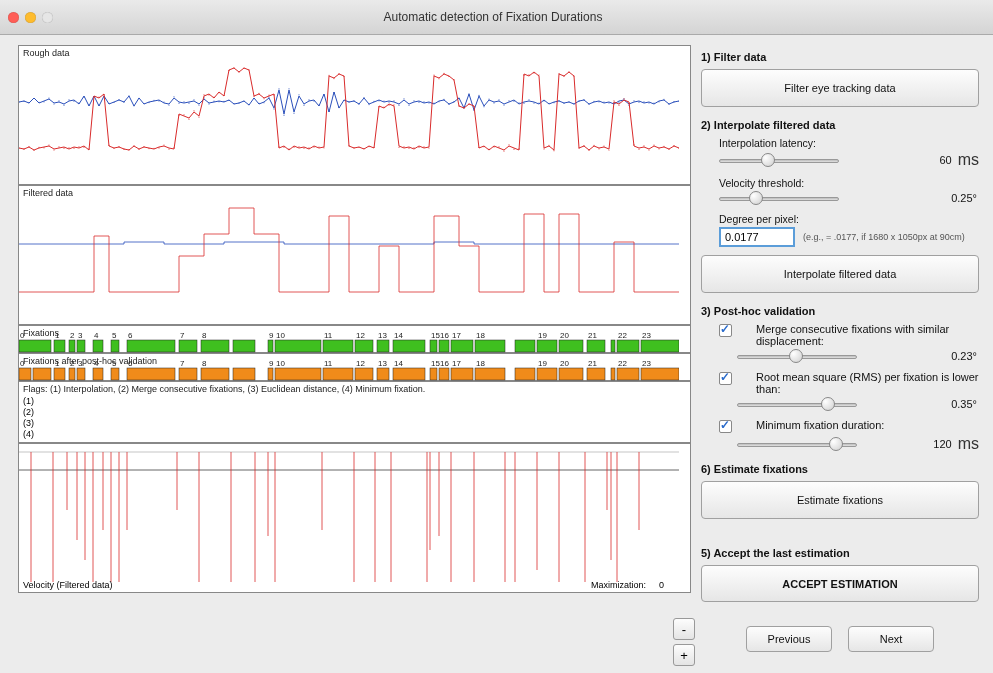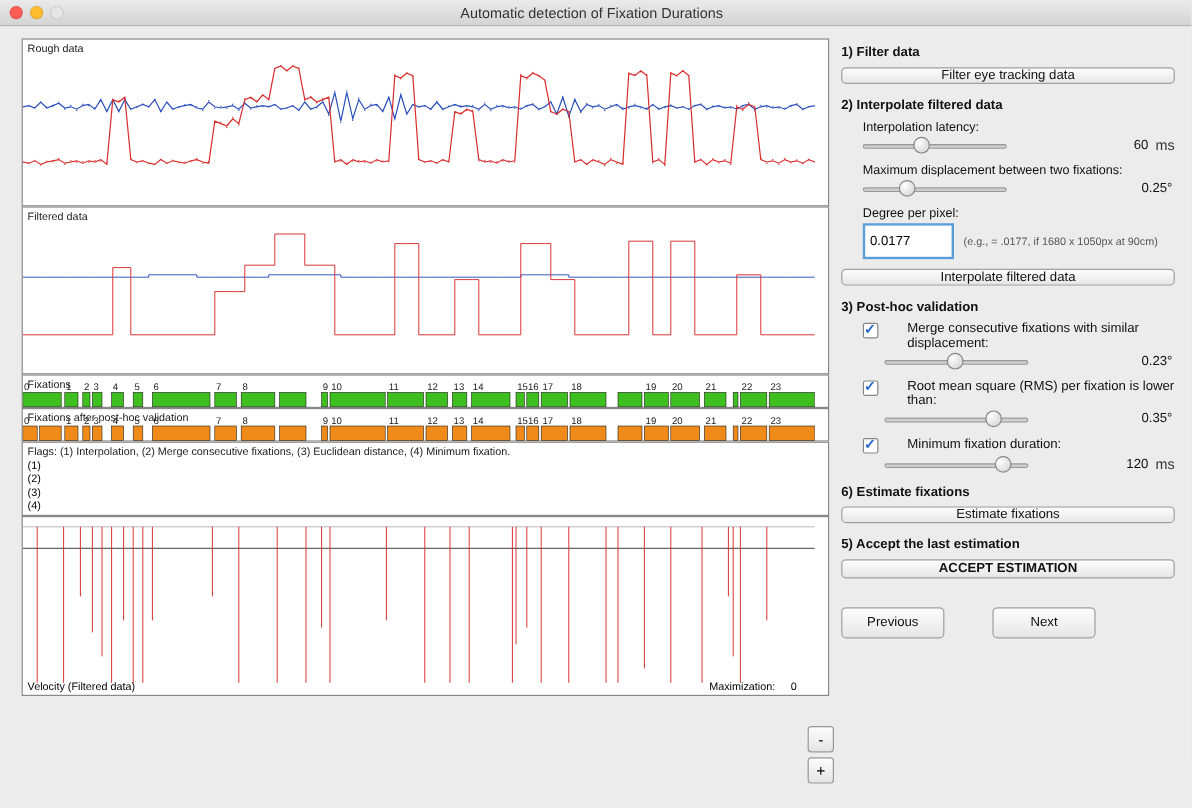--- a/index.html
+++ b/index.html
@@ -1,47 +1,47 @@
 <!DOCTYPE html>
 <html><head>
 <meta charset="utf-8">
 <style>
   * { box-sizing: border-box; font-family: "Lucida Grande", Arial, sans-serif; }
   body { margin:0; background:#e8e8e8; width:993px; height:673px; overflow:hidden; }
-  .titlebar { height:22px; background:linear-gradient(#eaeaea,#d4d4d4); border-bottom:1px solid #aaa; display:flex; align-items:center; font-size:12px; }
+  .titlebar { height:35px; background:linear-gradient(#eaeaea,#d4d4d4); border-bottom:1px solid #aaa; display:flex; align-items:center; font-size:12px; }
   .traffic { display:flex; gap:6px; padding-left:8px; }
   .dot { width:11px; height:11px; border-radius:50%; box-shadow:inset 0 0 1px rgba(0,0,0,.4); }
   .title { flex:1; text-align:center; color:#333; padding-right:60px; }
   .app { display:flex; height:calc(673px - 22px); background:#ececec; }
   .left { width:695px; padding:10px 4px 8px 18px; position:relative; }
   .right { width:298px; padding:10px 14px 8px 6px; font-size:11px; color:#111; }
   .panel { border:1px solid #888; background:#fff; position:relative; }
   .panel-label { position:absolute; top:2px; left:4px; font-size:9px; color:#222; background:transparent; }
   
   .legend { position:absolute; top:33px; left:248px; display:flex; flex-direction:column; gap:3px; }
   .leg-line { width:20px; height:2px; }
   
   .section-h { font-weight:bold; font-size:11px; margin:6px 0 6px 0; }
-  .btn { width:100%; height:14px; background:linear-gradient(#fdfdfd,#e6e6e6); border:1px solid #a0a0a0; border-radius:4px; font-size:11px; color:#111; display:flex; align-items:center; justify-content:center; cursor:default; }
+  .btn { width:100%; height:38px; background:linear-gradient(#fdfdfd,#e6e6e6); border:1px solid #a0a0a0; border-radius:4px; font-size:11px; color:#111; display:flex; align-items:center; justify-content:center; cursor:default; }
   .btn-sm { width:86px; height:26px; background:linear-gradient(#fdfdfd,#e6e6e6); border:1px solid #a0a0a0; border-radius:4px; font-size:11px; display:flex; align-items:center; justify-content:center; }
   .slider-row { display:flex; align-items:center; margin:2px 0 8px 18px; }
   .slider { flex:0 0 120px; height:14px; position:relative; }
   .slider-track { position:absolute; top:6px; left:0; right:0; height:4px; background:linear-gradient(#bcbcbc,#e2e2e2); border:1px solid #999; border-radius:3px; }
   .slider-thumb { position:absolute; top:0; width:14px; height:14px; border-radius:50%; background:radial-gradient(circle at 30% 30%, #fff, #cfcfcf); border:1px solid #888; }
   .slider-val { margin-left:auto; padding-right:2px; font-size:11px; }
-  .slider-unit { font-size:12px; color:#333; margin-left:4px; white-space:nowrap; }
+  .slider-unit { font-size:16px; color:#333; margin-left:4px; white-space:nowrap; }
   .field-label { font-size:10.5px; margin:4px 0 2px 18px; }
   .input-row { display:flex; align-items:center; margin:2px 0 8px 18px; gap:8px; }
-  .text-input { width:76px; height:30px; border:2px solid #5b9dd9; border-radius:0; font-size:11px; padding:1px 4px; background:#fff; }
+  .text-input { width:76px; height:20px; border:2px solid #5b9dd9; border-radius:0; font-size:11px; padding:1px 4px; background:#fff; }
   .hint { font-size:9px; color:#555; }
   .check-row { display:flex; align-items:flex-start; gap:24px; margin:4px 0 2px 18px; }
   .checkbox { width:13px; height:13px; border:1px solid #888; border-radius:2px; background:#fff; position:relative; flex-shrink:0; margin-top:1px; }
   .checkbox.checked::after { content:"✓"; position:absolute; top:-3px; left:0; font-size:12px; color:#2a6bcb; font-weight:bold; }
   .slider-row.indent { margin-left:36px; }
-  .nav-row { display:flex; gap:40px; margin-top:24px; }
+  .nav-row { display:flex; gap:16px; margin-top:24px; justify-content:center; }
   
   svg { display:block; }
   .fix-bar-svg text { font-size:8px; fill:#222; }
   .flags-body { font-size:9px; }
   .velocitypanel-label { position:absolute; bottom:2px; left:4px; font-size:9px; }
   .max-label { position:absolute; bottom:2px; right:44px; font-size:9px; }
   .max-val { position:absolute; bottom:2px; right:26px; font-size:9px; }
   .zoombtns { position:absolute; right:0; bottom:20px; display:flex; flex-direction:column; gap:4px; }
   .zoombtn { width:22px; height:22px; background:linear-gradient(#fdfdfd,#e4e4e4); border:1px solid #999; border-radius:3px; font-size:13px; display:flex; align-items:center; justify-content:center; }
 </style>
@@ -563,21 +563,21 @@
     <div class="section-h" style="margin-top:12px">2) Interpolate filtered data</div>
     <div class="field-label">Interpolation latency:</div>
     <div class="slider-row">
       <div class="slider">
           <div class="slider-track"></div>
           <div class="slider-thumb" style="left:42px"></div>
         </div>
       <span class="slider-val">60</span>
       <span class="slider-unit">ms</span>
     </div>
-    <div class="field-label">Maximum displacement between two fixations:</div>
+    <div class="field-label">Velocity threshold:</div>
     <div class="slider-row">
       <div class="slider">
           <div class="slider-track"></div>
           <div class="slider-thumb" style="left:30px"></div>
         </div>
       <span class="slider-val">0.25°</span>
     </div>
     <div class="field-label">Degree per pixel:</div>
     <div class="input-row">
       <input class="text-input" value="0.0177" style="">
@@ -617,21 +617,21 @@
           <div class="slider-track"></div>
           <div class="slider-thumb" style="left:92px"></div>
         </div>
       <span class="slider-val">120</span>
       <span class="slider-unit">ms</span>
     </div>
 
     <div class="section-h" style="margin-top:10px">6) Estimate fixations</div>
     <div class="btn">Estimate fixations</div>
 
-    <div class="section-h" style="margin-top:12px">5) Accept the last estimation</div>
-    <div class="btn" style="height:16px;font-weight:bold">ACCEPT ESTIMATION</div>
+    <div class="section-h" style="margin-top:28px">5) Accept the last estimation</div>
+    <div class="btn" style="height:37px;font-weight:bold">ACCEPT ESTIMATION</div>
 
     <div class="nav-row">
       <div class="btn-sm">Previous</div>
       <div class="btn-sm">Next</div>
     </div>
   </div>
 </div>
 
 </body></html>

